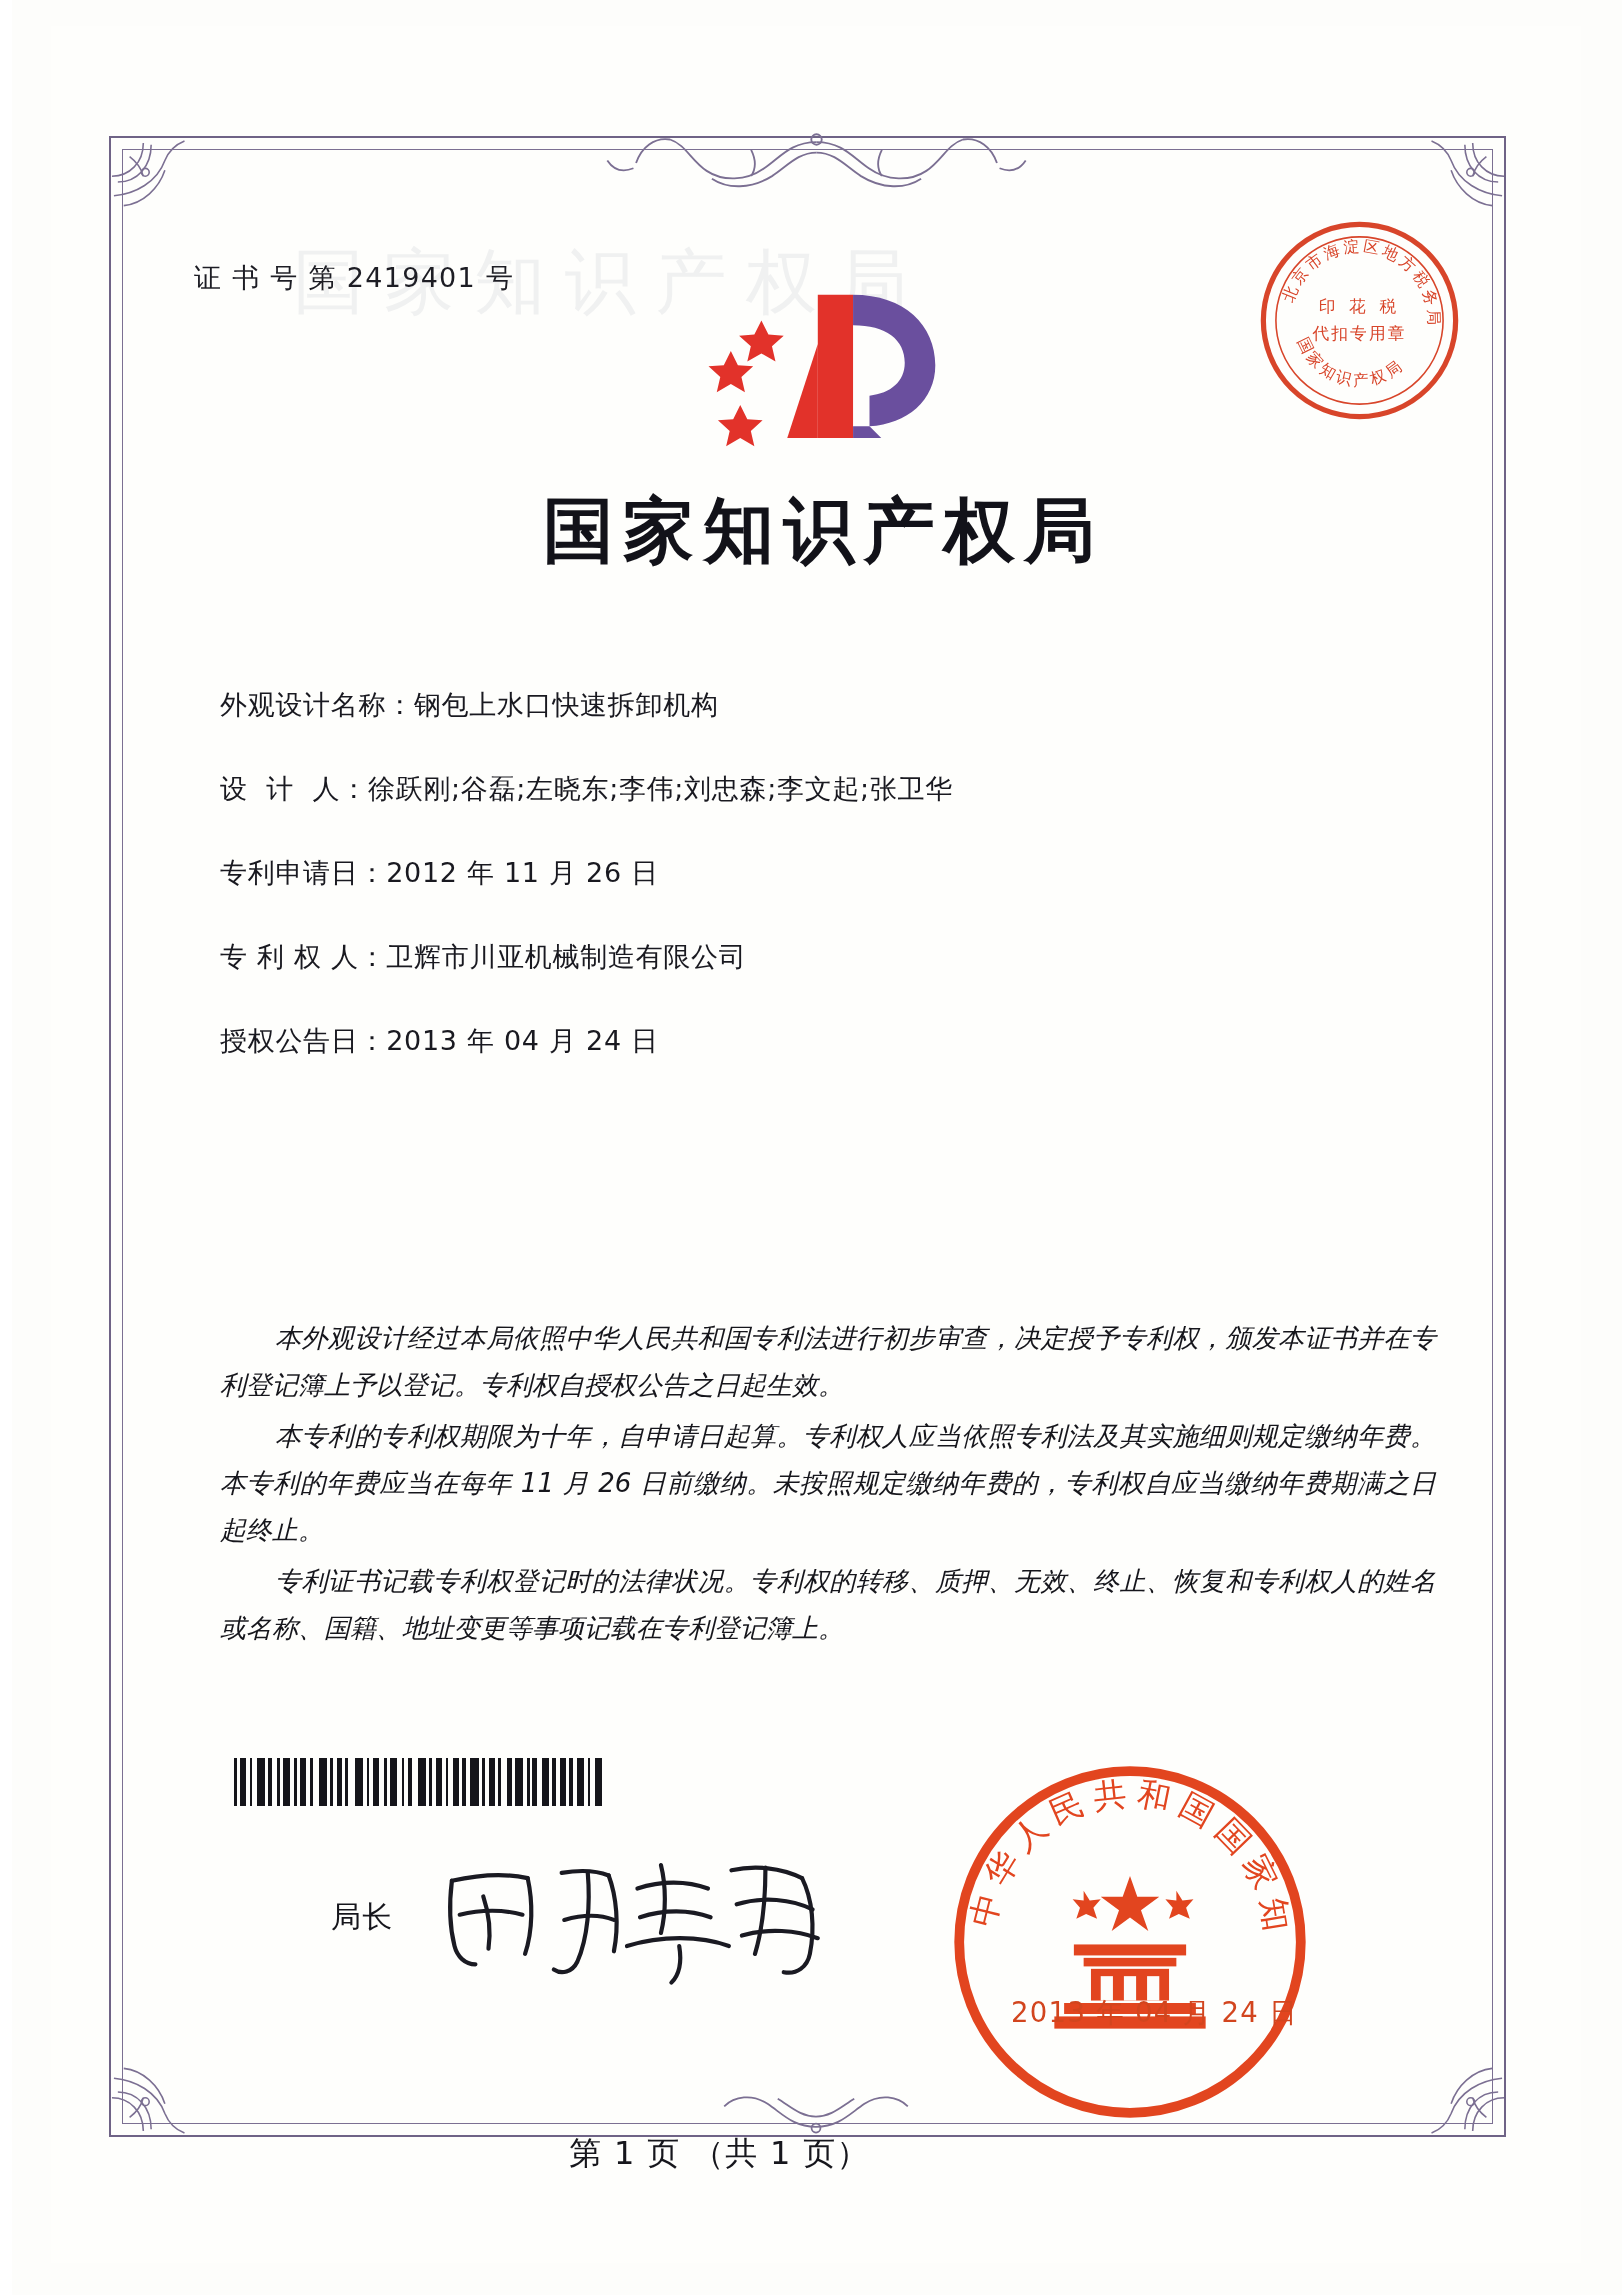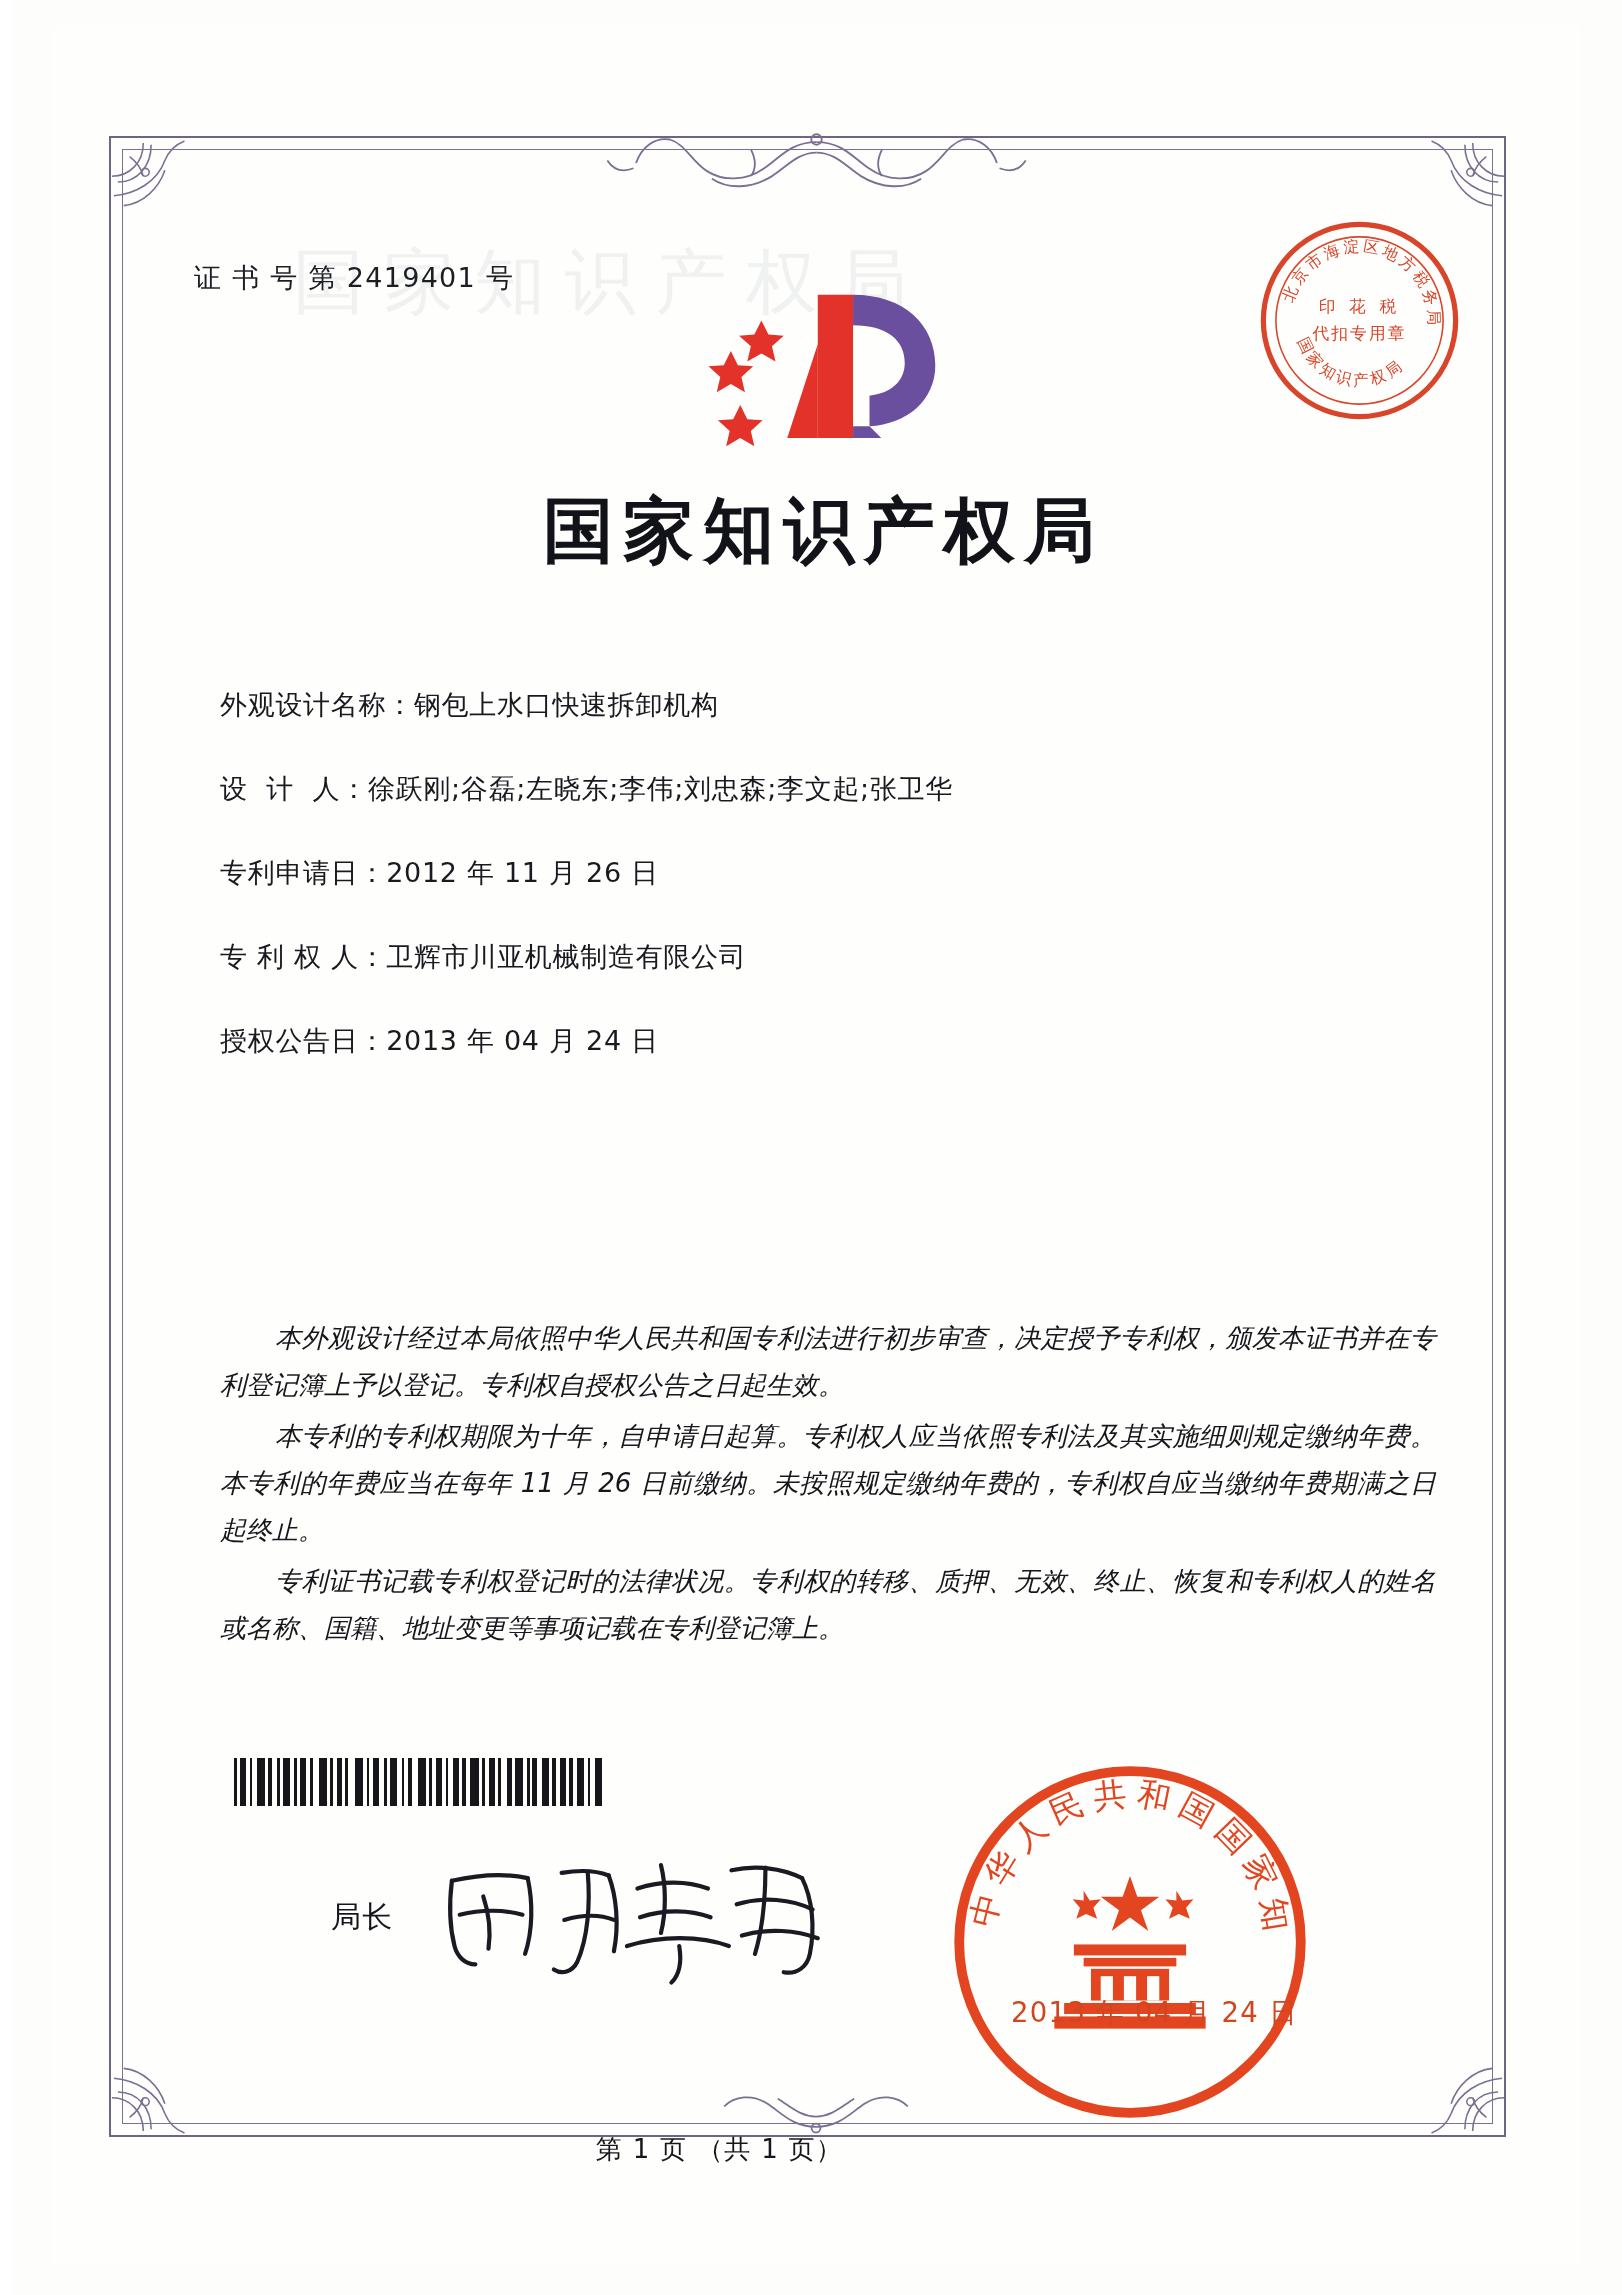--- a/index.html
+++ b/index.html
@@ -228,21 +228,21 @@
     letter-spacing: 1.3px;
     white-space: nowrap;
   }
 
   
   .footer {
     position: absolute;
     left: 0; top: 2132px;
     width: 1415px;
     text-align: center;
-    font-size: 26px;
+    font-size: 32px;
     font-family: "DejaVu Sans", sans-serif;
     color: #16161c;
     letter-spacing: 1.3px;
   }
 </style>
 </head>
 <body>
 
 <div class="page">
   <div class="paper-tint"></div>

